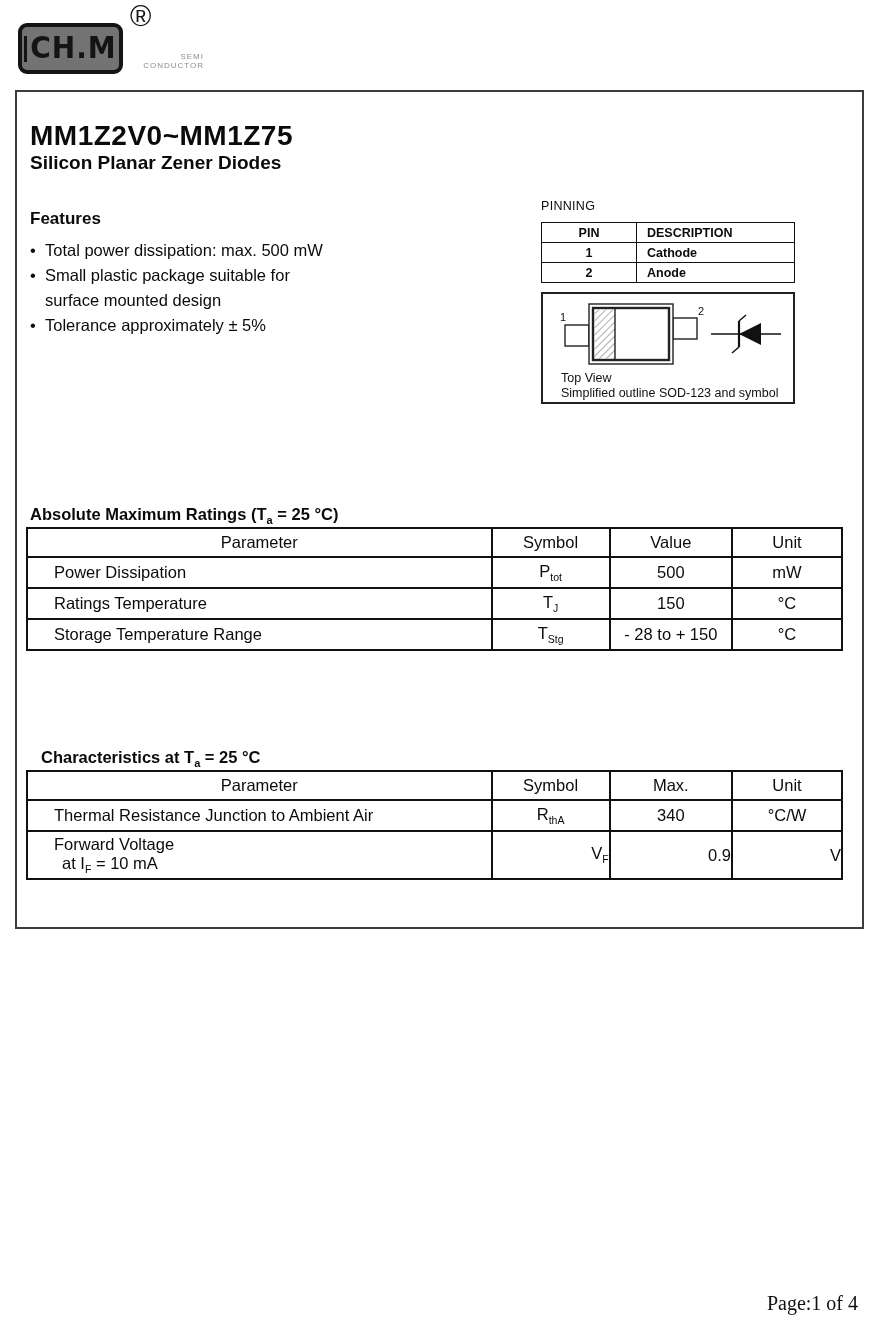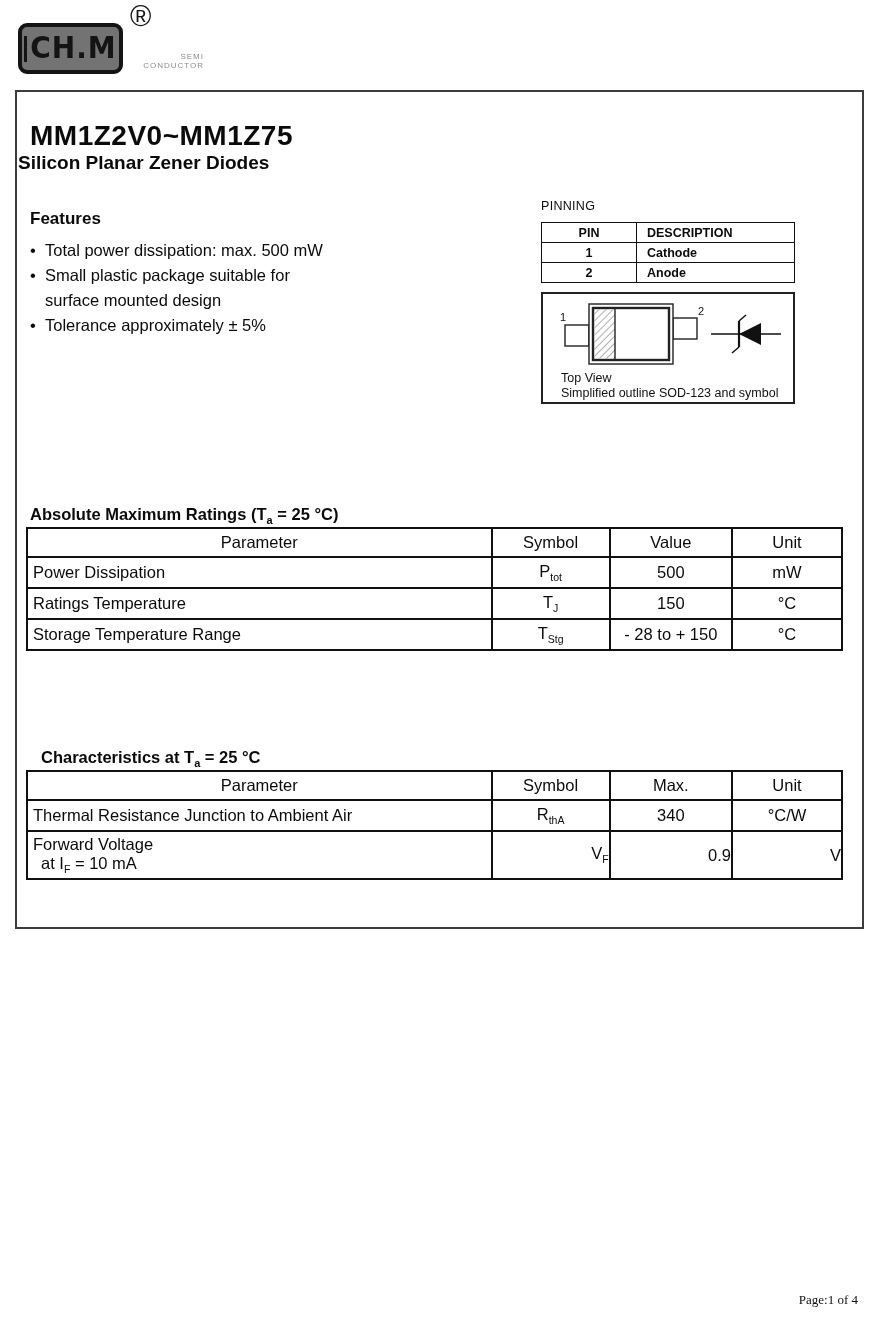--- a/index.html
+++ b/index.html
@@ -17,21 +17,21 @@
   .reg-mark { position: absolute; left: 112px; top: -2px; font-size: 29px; color: #141414;
     font-family: "Liberation Sans", sans-serif; }
   .tagline { position: absolute; left: 118px; top: 50px; width: 68px; text-align: right;
     font-size: 8px; letter-spacing: 1px; color: #8d8d8d; line-height: 9px; }
 
   
   .main-box { position: absolute; left: 15px; top: 90px; width: 849px; height: 839px;
     border: 2px solid #3d3d3d; background: #fff; }
 
   .title { position: absolute; left: 13px; top: 28px; font-size: 28px; font-weight: bold; letter-spacing: 0.5px; }
-  .subtitle { position: absolute; left: 1px; top: 60px; font-size: 19px; font-weight: bold; }
+  .subtitle { position: absolute; left: 13px; top: 60px; font-size: 19px; font-weight: bold; }
 
   
   .features { position: absolute; left: 13px; top: 117px; width: 360px; }
   .features-heading { font-size: 17px; font-weight: bold; margin-bottom: 9px; }
   .feature-line { display: flex; font-size: 16.5px; line-height: 25px; }
   .feature-bullet { width: 15px; flex: 0 0 15px; }
   .feature-text { flex: 1; }
 
   
   .pinning { position: absolute; left: 524px; top: 107px; width: 254px; }
@@ -58,28 +58,28 @@
   .amr-table { top: 435px; }
   .char-table { top: 678px; }
   .spec-table th, .spec-table td { border: 2px solid #111; font-weight: normal;
     vertical-align: middle; background: #fff; }
   .spec-table th { height: 29px; text-align: center; }
   .spec-table td { height: 31px; text-align: center; }
   .col-param { width: 57%; }
   .col-symbol { width: 14.5%; }
   .col-value { width: 15%; }
   .col-unit { width: 13.5%; }
-  .cell-param { text-align: left !important; padding-left: 5px; }
+  .cell-param { text-align: left !important; padding-left: 26px; }
   .spec-table sub { font-size: 10.5px; }
   .tall-row td { height: 48px; text-align: right; }
   .param-line2 { padding-left: 8px; }
 
   
   .page-footer { position: absolute; right: 22px; top: 1292px; font-family: "Liberation Serif", serif;
-    font-size: 13px; color: #111; }
+    font-size: 20px; color: #111; }
 </style>
 </head>
 <body>
 
 <div class="logo-area">
   <div class="logo-box">
     <span class="logo-bar"></span>
     <span class="logo-text">CH.M</span>
   </div>
   <span class="reg-mark">®</span>

